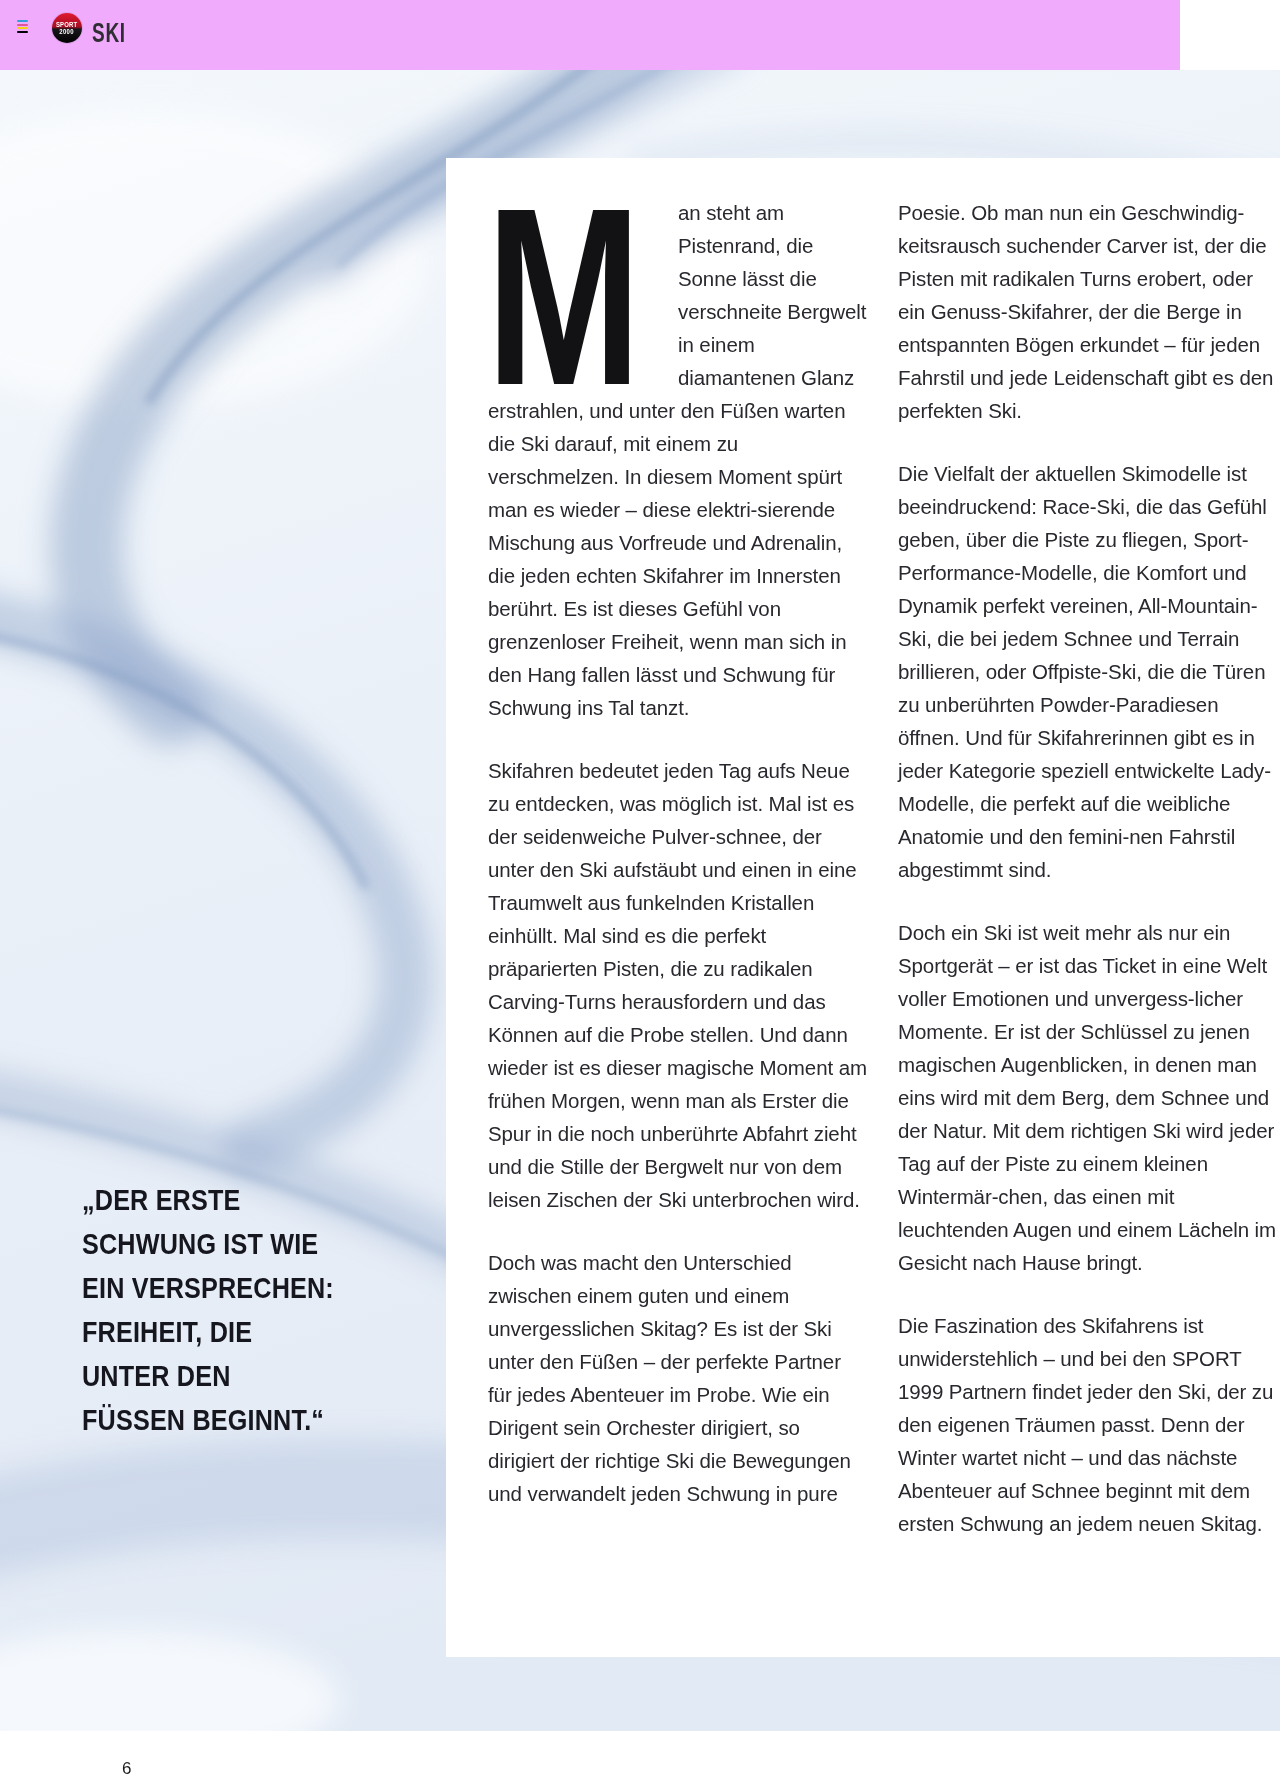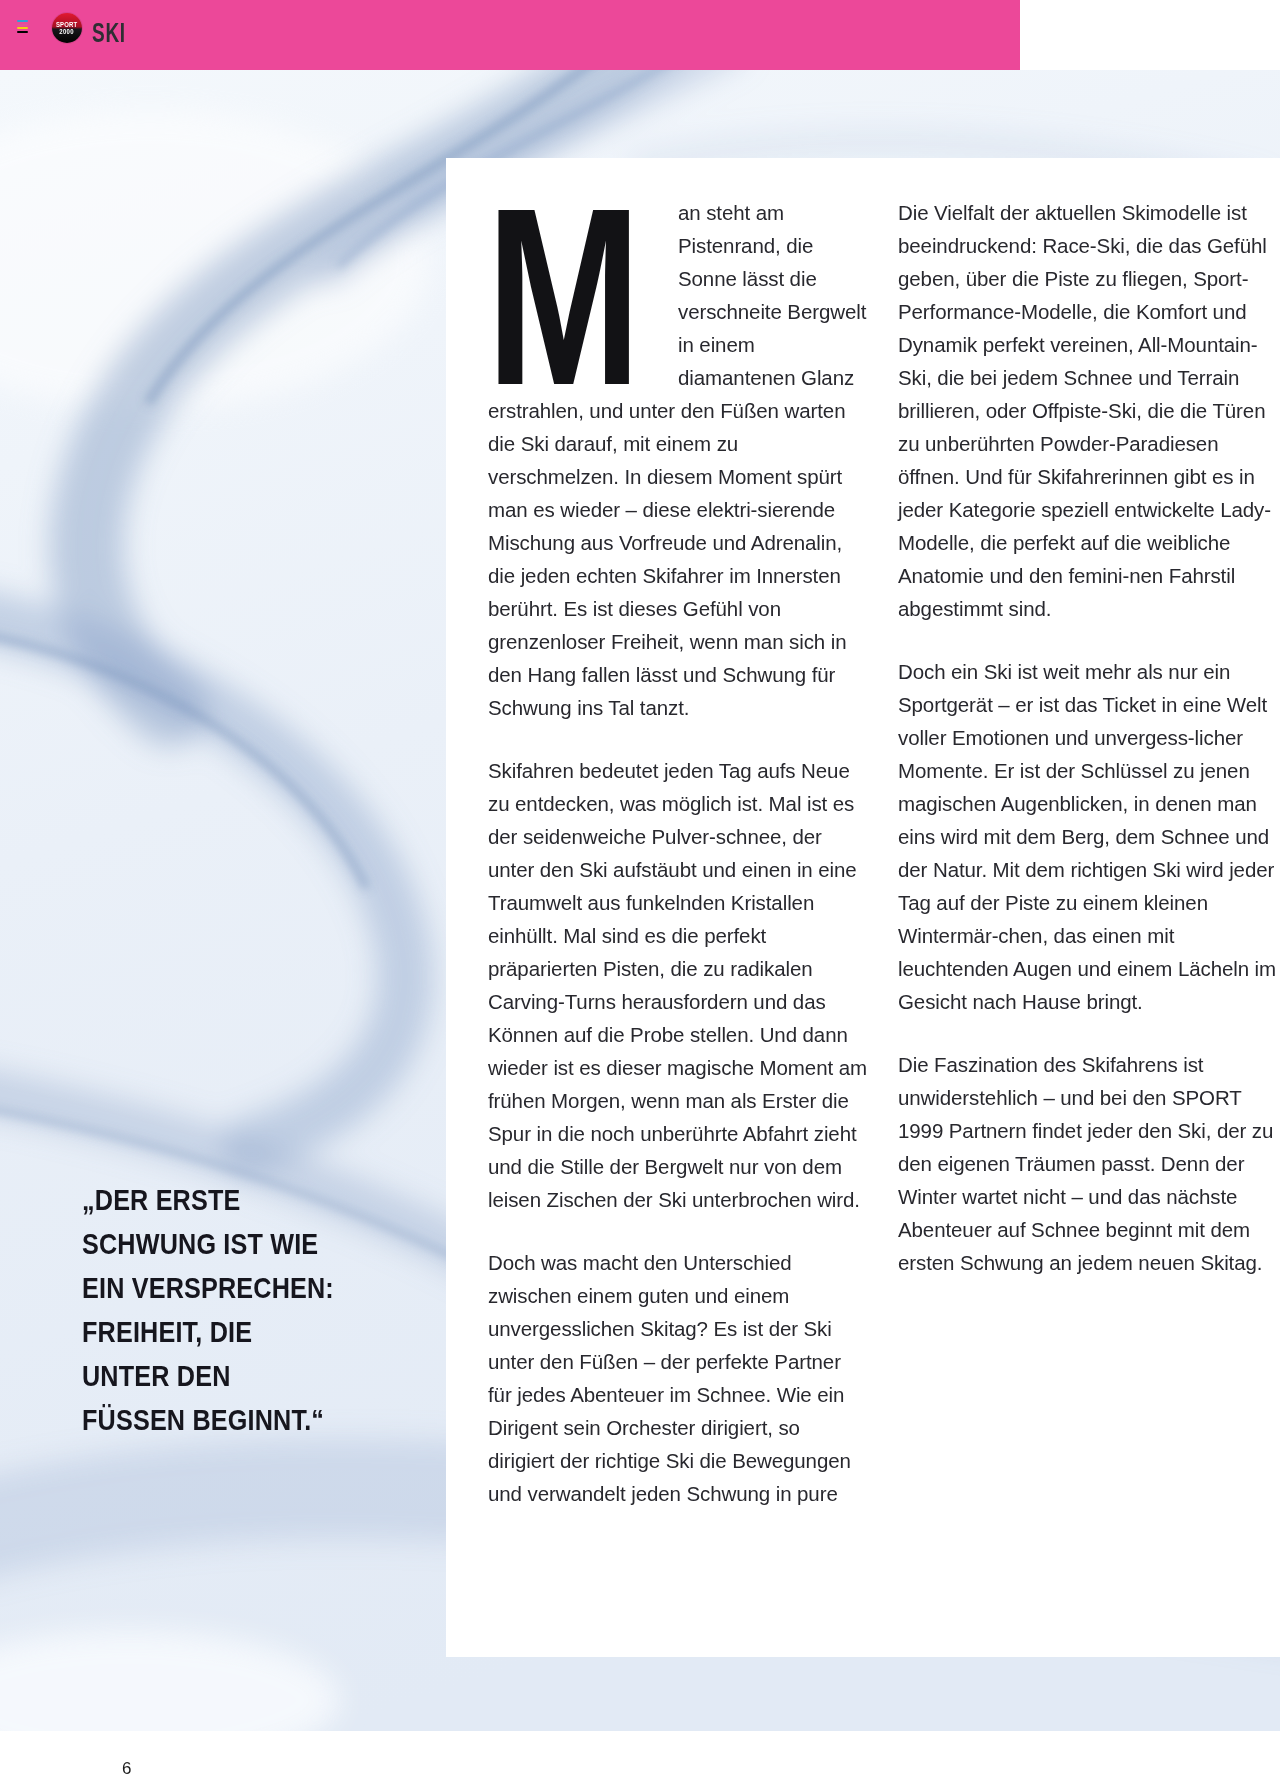--- a/index.html
+++ b/index.html
@@ -1,20 +1,20 @@
 <!DOCTYPE html>
 <html><head>
 <meta charset="utf-8">
 <style>
   html,body{margin:0;padding:0;background:#ffffff;}
   .page{position:relative;width:1280px;height:1789px;background:#ffffff;overflow:hidden;
         font-family:"Liberation Sans","DejaVu Sans",sans-serif;}
 
   
-  .header{position:absolute;left:0;top:0;width:1020px;height:70px;background:#ec4899;z-index:5;text-decoration:underline;}
+  .header{position:absolute;left:0;top:0;width:1180px;height:70px;background:#f0abfc;z-index:5;text-decoration:underline;}
   .menu-icon{position:absolute;left:17px;top:20px;width:11px;height:13px;display:flex;
              flex-direction:column;justify-content:space-between;cursor:pointer;}
   .menu-icon i{display:block;height:2.4px;border-radius:1px;}
   .menu-icon i:nth-child(1){background:#2e9fd8;}
   .menu-icon i:nth-child(2){background:#e0559c;}
   .menu-icon i:nth-child(3){background:#f4d20f;}
   .menu-icon i:nth-child(4){background:#000000;}
   .logo{position:absolute;left:52px;top:13px;width:30px;height:30px;border-radius:50%;
         background:linear-gradient(180deg,#e11931 0%,#a50f22 46%,#17171b 54%,#000 100%);
         display:flex;flex-direction:column;align-items:center;justify-content:center;
@@ -117,23 +117,24 @@
 
       <rect width="1280" height="1661" filter="url(#grain)" mask="url(#fadeMask)" opacity="0.62"></rect>
       <ellipse cx="130" cy="1630" rx="210" ry="70" fill="#fbfdff" opacity="0.75" filter="url(#b1)"></ellipse>
     </svg>
   </div>
 
   <div class="panel">
     <div class="col col-1">
       <p><span class="dropcap">M</span><span>an steht am Pistenrand, die Sonne lässt die verschneite Bergwelt in einem diamantenen Glanz erstrahlen, und unter den Füßen warten die Ski darauf, mit einem zu verschmelzen. In diesem Moment spürt man es wieder – diese elektri-sierende Mischung aus Vorfreude und Adrenalin, die jeden echten Skifahrer im Innersten berührt. Es ist dieses Gefühl von grenzenloser Freiheit, wenn man sich in den Hang fallen lässt und Schwung für Schwung ins Tal tanzt.</span></p>
       <p>Skifahren bedeutet jeden Tag aufs Neue zu entdecken, was möglich ist. Mal ist es der seidenweiche Pulver-schnee, der unter den Ski aufstäubt und einen in eine Traumwelt aus funkelnden Kristallen einhüllt. Mal sind es die perfekt präparierten Pisten, die zu radikalen Carving-Turns herausfordern und das Können auf die Probe stellen. Und dann wieder ist es dieser magische Moment am frühen Morgen, wenn man als Erster die Spur in die noch unberührte Abfahrt zieht und die Stille der Bergwelt nur von dem leisen Zischen der Ski unterbrochen wird.</p>
-      <p>Doch was macht den Unterschied zwischen einem guten und einem unvergesslichen Skitag? Es ist der Ski unter den Füßen – der perfekte Partner für jedes Abenteuer im Schnee. Wie ein Dirigent sein Orchester dirigiert, so dirigiert der richtige Ski die Bewegungen und verwandelt jeden Schwung in pure</p>
+      <p>Doch was macht den Unterschied zwischen einem guten und einem unvergesslichen Skitag? Es ist der Ski unter den Füßen – der perfekte Partner für jedes Abenteuer im Probe. Wie ein Dirigent sein Orchester dirigiert, so dirigiert der richtige Ski die Bewegungen und verwandelt jeden Schwung in pure</p>
     </div>
     <div class="col col-2">
+      <p>Poesie. Ob man nun ein Geschwindig-keitsrausch suchender Carver ist, der die Pisten mit radikalen Turns erobert, oder ein Genuss-Skifahrer, der die Berge in entspannten Bögen erkundet – für jeden Fahrstil und jede Leidenschaft gibt es den perfekten Ski.</p>
       <p>Die Vielfalt der aktuellen Skimodelle ist beeindruckend: Race-Ski, die das Gefühl geben, über die Piste zu fliegen, Sport-Performance-Modelle, die Komfort und Dynamik perfekt vereinen, All-Mountain-Ski, die bei jedem Schnee und Terrain brillieren, oder Offpiste-Ski, die die Türen zu unberührten Powder-Paradiesen öffnen. Und für Skifahrerinnen gibt es in jeder Kategorie speziell entwickelte Lady-Modelle, die perfekt auf die weibliche Anatomie und den femini-nen Fahrstil abgestimmt sind.</p>
       <p>Doch ein Ski ist weit mehr als nur ein Sportgerät – er ist das Ticket in eine Welt voller Emotionen und unvergess-licher Momente. Er ist der Schlüssel zu jenen magischen Augenblicken, in denen man eins wird mit dem Berg, dem Schnee und der Natur. Mit dem richtigen Ski wird jeder Tag auf der Piste zu einem kleinen Wintermär-chen, das einen mit leuchtenden Augen und einem Lächeln im Gesicht nach Hause bringt.</p>
       <p>Die Faszination des Skifahrens ist unwiderstehlich – und bei den SPORT 1999 Partnern findet jeder den Ski, der zu den eigenen Träumen passt. Denn der Winter wartet nicht – und das nächste Abenteuer auf Schnee beginnt mit dem ersten Schwung an jedem neuen Skitag.</p>
     </div>
   </div>
 
   <div class="quote">
     <span>„DER ERSTE</span>
     <span>SCHWUNG IST WIE</span>
     <span>EIN VERSPRECHEN:</span>

